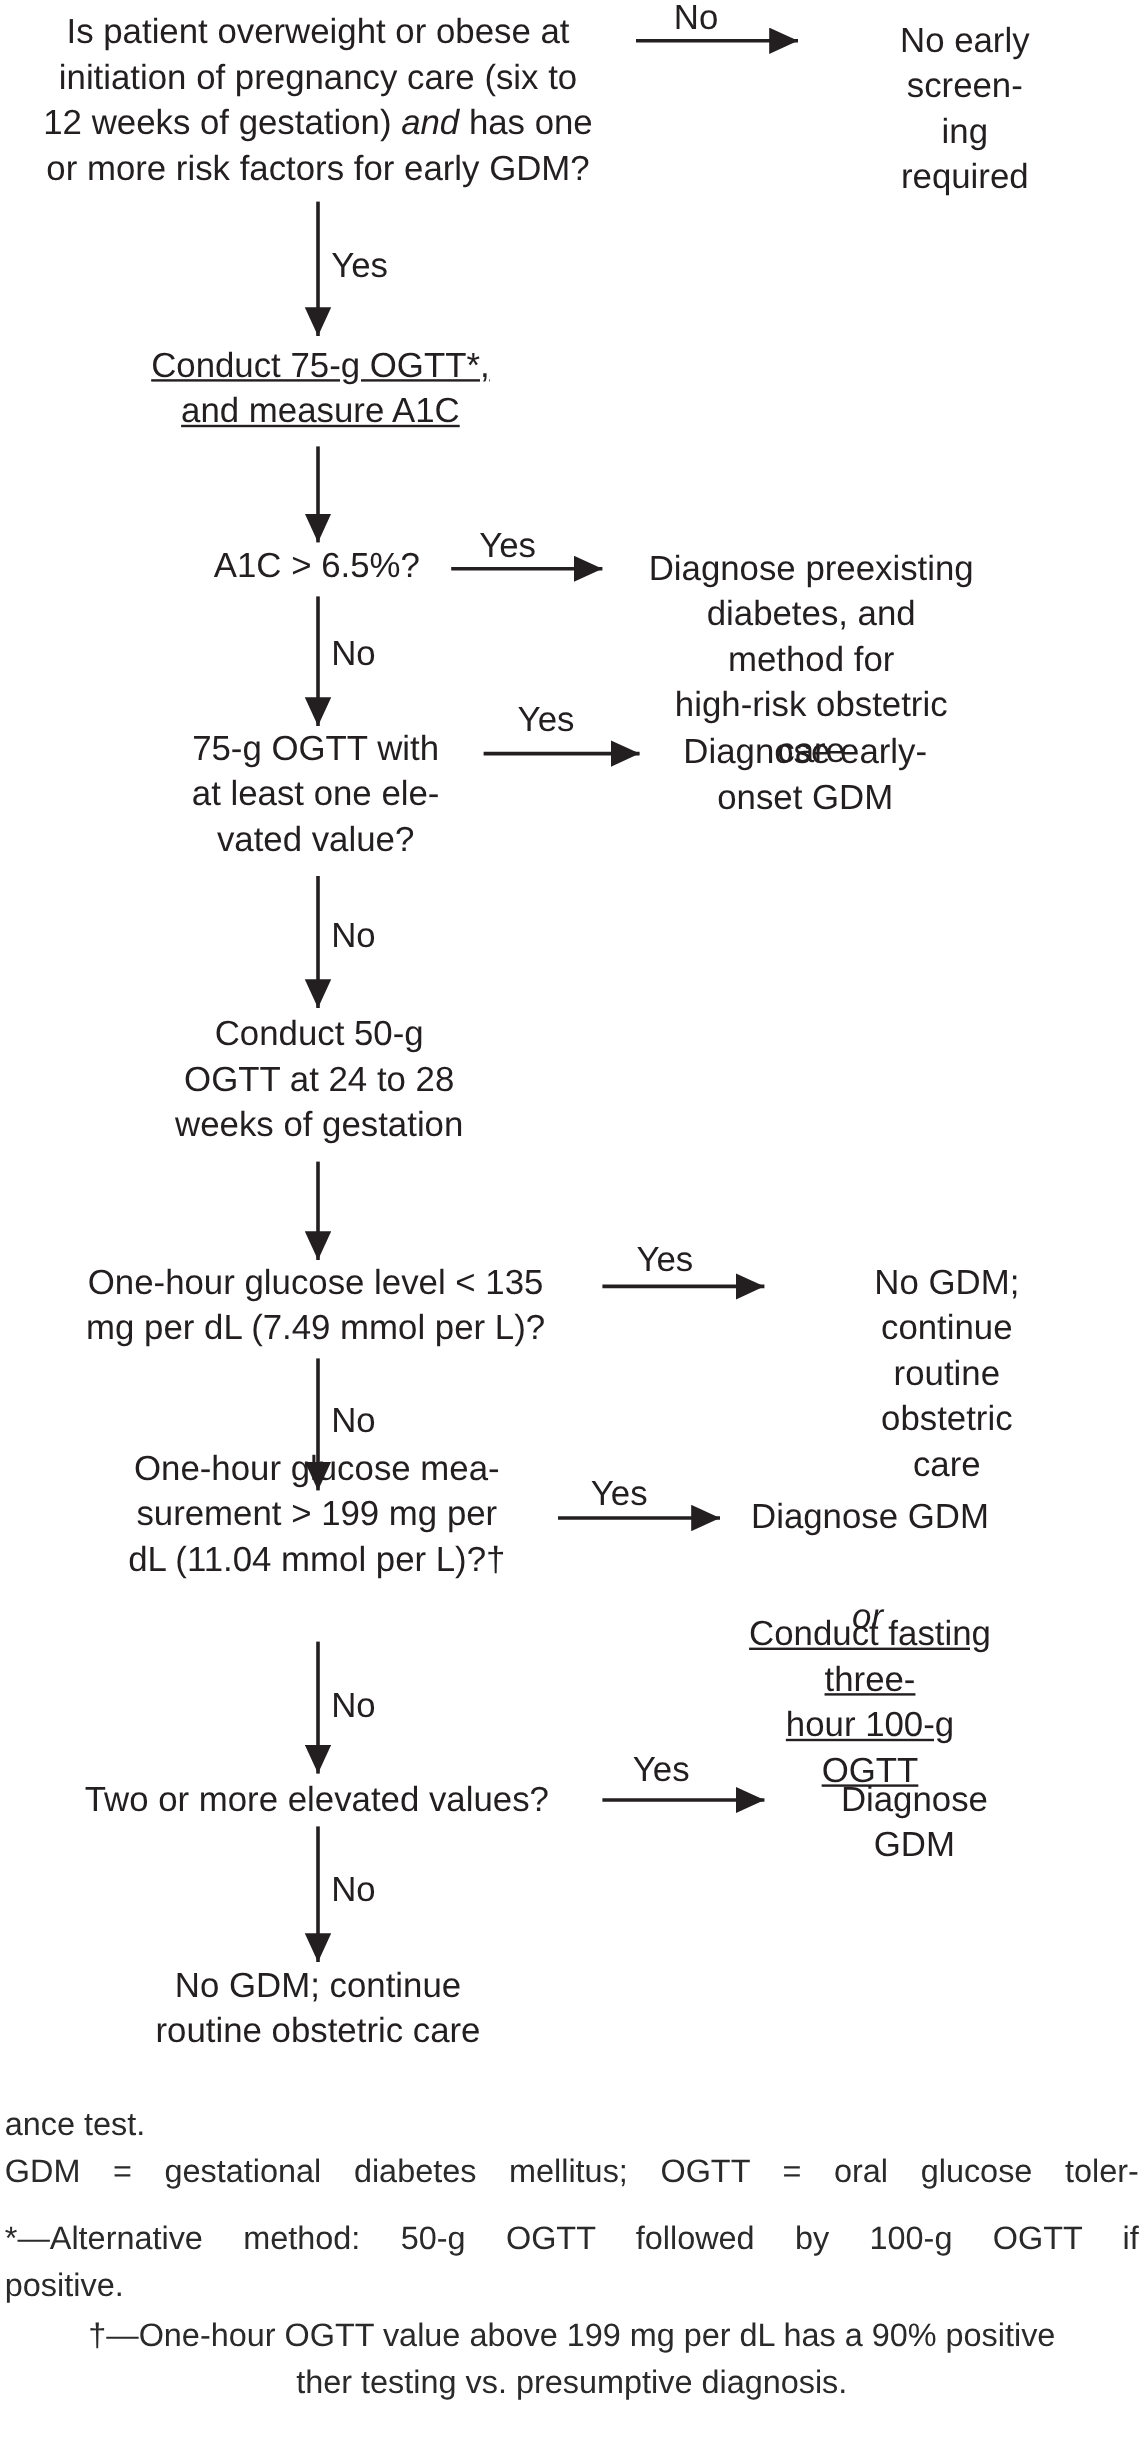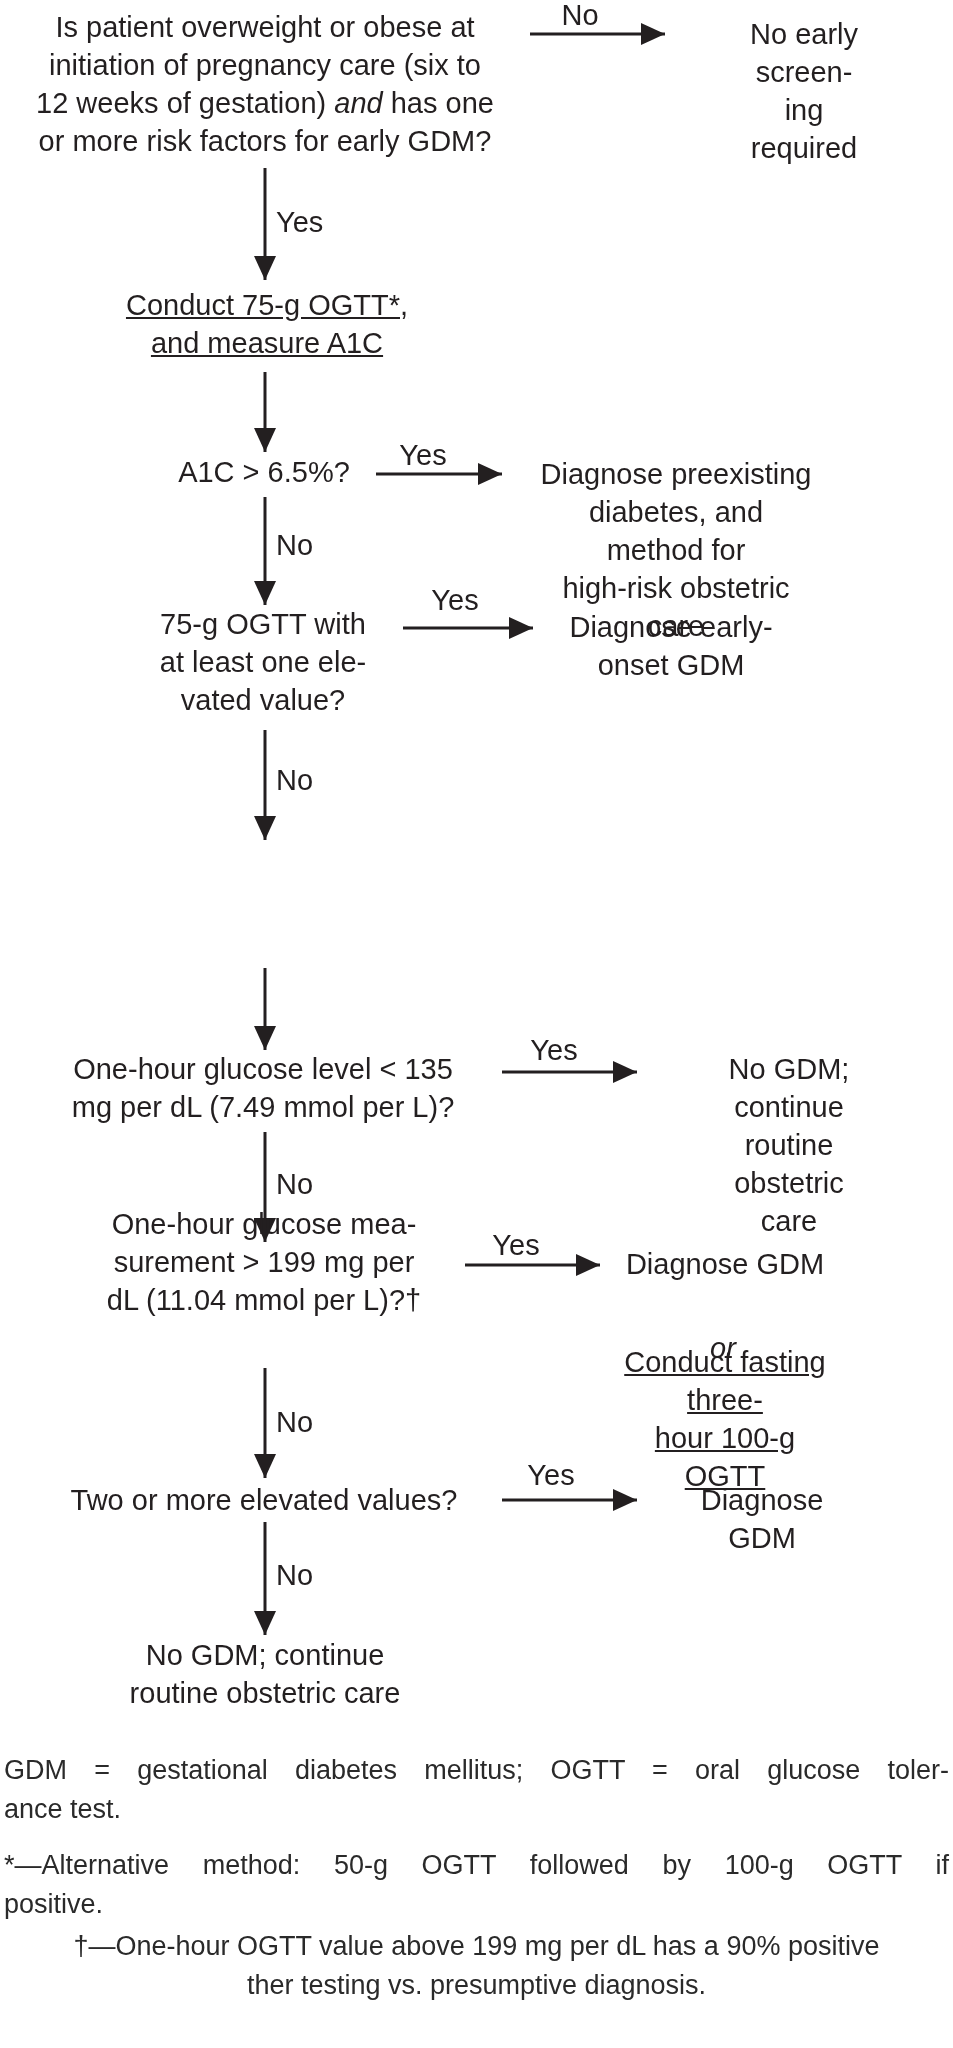--- a/index.html
+++ b/index.html
@@ -76,20 +76,23 @@
 
   <div class="lbl" style="left:276px; top:526px;">No</div>
   <div class="node" style="left:263px; top:605px;">75-g OGTT with
 at least one ele-
 vated value?</div>
   <div class="lbl ctr" style="left:455px; top:581px;">Yes</div>
   <div class="node" style="left:671px; top:608px;">Diagnose early-
 onset GDM</div>
 
   <div class="lbl" style="left:276px; top:761px;">No</div>
+  <div class="node" style="left:266px; top:843px;">Conduct 50-g
+OGTT at 24 to 28
+weeks of gestation</div>
 
   <div class="node" style="left:263px; top:1050px;">One-hour glucose level &lt; 135
 mg per dL (7.49 mmol per L)?</div>
   <div class="lbl ctr" style="left:554px; top:1031px;">Yes</div>
   <div class="node" style="left:789px; top:1050px;">No GDM; continue
 routine obstetric care</div>
 
   <div class="lbl" style="left:276px; top:1165px;">No</div>
   <div class="node" style="left:264px; top:1205px;">One-hour glucose mea-
 surement &gt; 199 mg per
@@ -104,22 +107,22 @@
   <div class="node" style="left:264px; top:1481px;">Two or more elevated values?</div>
   <div class="lbl ctr" style="left:551px; top:1456px;">Yes</div>
   <div class="node" style="left:762px; top:1481px;">Diagnose GDM</div>
 
   <div class="lbl" style="left:276px; top:1556px;">No</div>
   <div class="node" style="left:265px; top:1636px;">No GDM; continue
 routine obstetric care</div>
 
   <div class="footnotes">
     <div class="fl-para">
+      <div class="fl-line">ance test.</div>
       <div class="fl-line stretch">GDM = gestational diabetes mellitus; OGTT = oral glucose toler-</div>
-      <div class="fl-line">ance test.</div>
     </div>
     <div class="fl-para">
       <div class="fl-line stretch">*—Alternative method: 50-g OGTT followed by 100-g OGTT if</div>
       <div class="fl-line">positive.</div>
     </div>
     <div class="fl-para tight">
       <div class="fl-line">†—One-hour OGTT value above 199 mg per dL has a 90% positive</div>
       <div class="fl-line">ther testing vs. presumptive diagnosis.</div>
     </div>
   </div>

